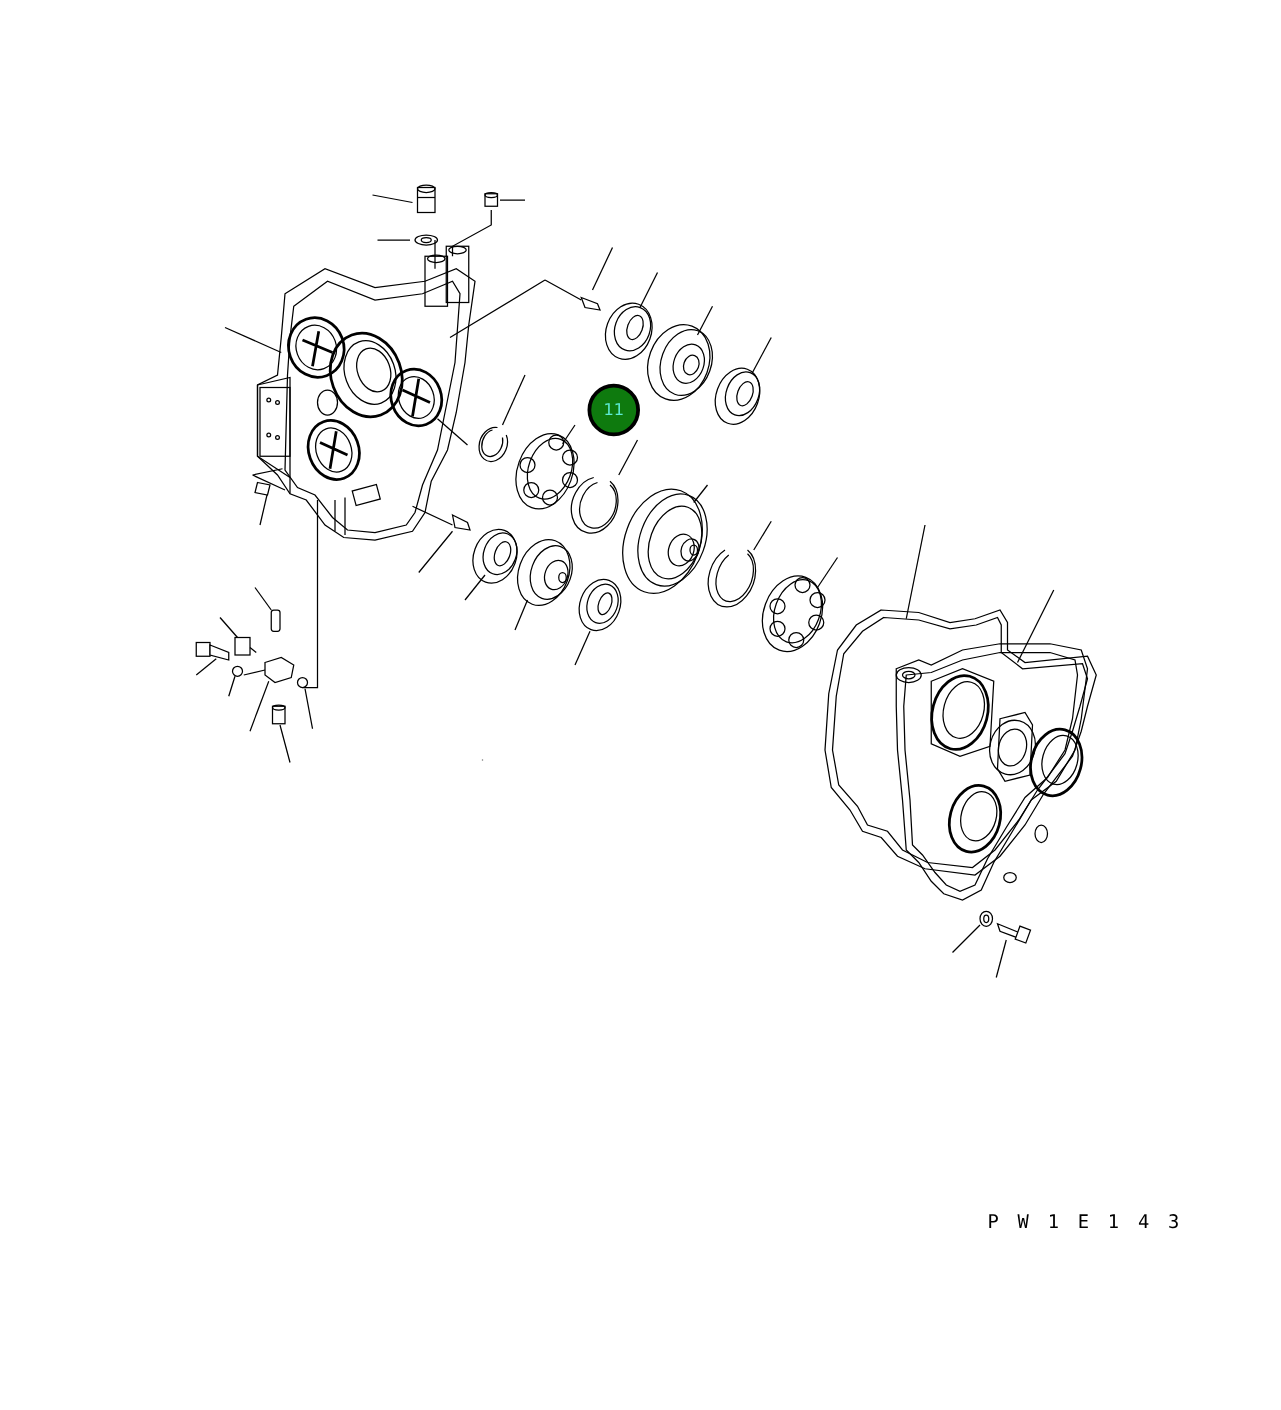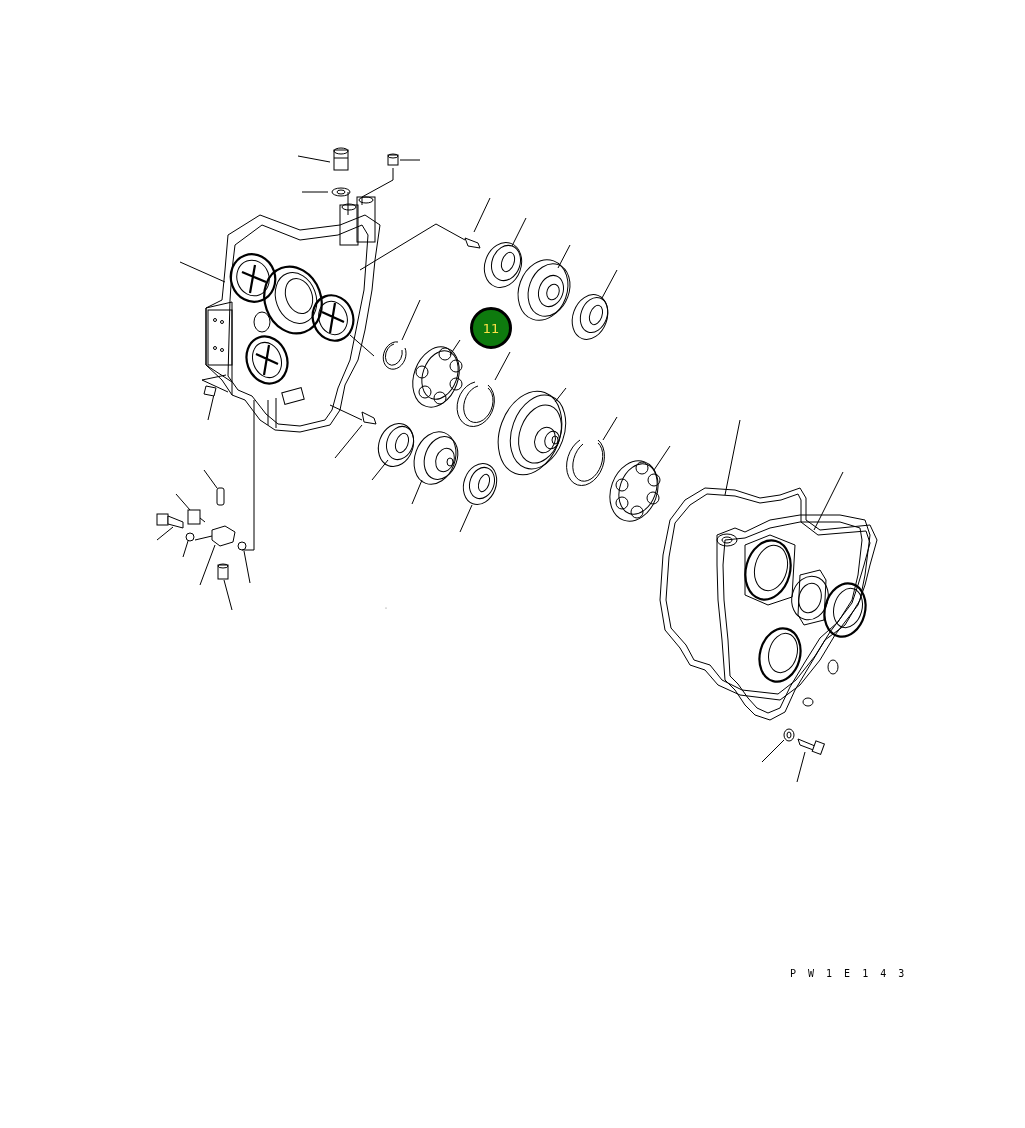--- a/index.html
+++ b/index.html
@@ -5,26 +5,26 @@
   html, body { margin: 0; padding: 0; background: #ffffff; }
   body { width: 1025px; height: 1128px; position: relative; overflow: hidden; font-family: "DejaVu Sans", sans-serif; }
   #diagram { position: absolute; left: 0; top: 0; width: 1025px; height: 1128px; }
   #diagram svg { position: absolute; left: 0; top: 0; }
   .ln { stroke: #000; stroke-width: 1; fill: none; }
   .lnw { stroke: #000; stroke-width: 1; fill: #fff; }
   .thk { stroke: #000; stroke-width: 2.2; fill: none; }
   .marker {
     position: absolute; left: 470px; top: 307px; width: 42px; height: 42px;
     border-radius: 50%; background: #0e7a0e; border: 3px solid #000; box-sizing: border-box;
-    color: #fde047; font-family: "DejaVu Sans", sans-serif; font-size: 13px;
+    color: #5eead4; font-family: "DejaVu Sans", sans-serif; font-size: 13px;
     display: flex; align-items: center; justify-content: center; cursor: pointer;
   }
   .code {
     position: absolute; left: 790px; top: 968px; font-family: "DejaVu Sans Mono", monospace;
-    font-size: 10px; letter-spacing: 3px; color: #000;
+    font-size: 15px; letter-spacing: 3px; color: #000;
   }
 </style>
 </head>
 <body>
 
 <div id="diagram">
 <svg width="1025" height="1128" viewBox="0 0 1025 1128">
 
   <g>
     <path class="ln" d="M228,235 L260,215 L300,230 L340,225 L365,215 L380,225 L375,260 L372,290 L365,330 L358,360 L345,385 L340,410 L330,425 L300,432 L275,430 L260,420 L245,400 L232,395 L222,380 L206,365 L206,308 L222,300 L225,270 Z"></path>

